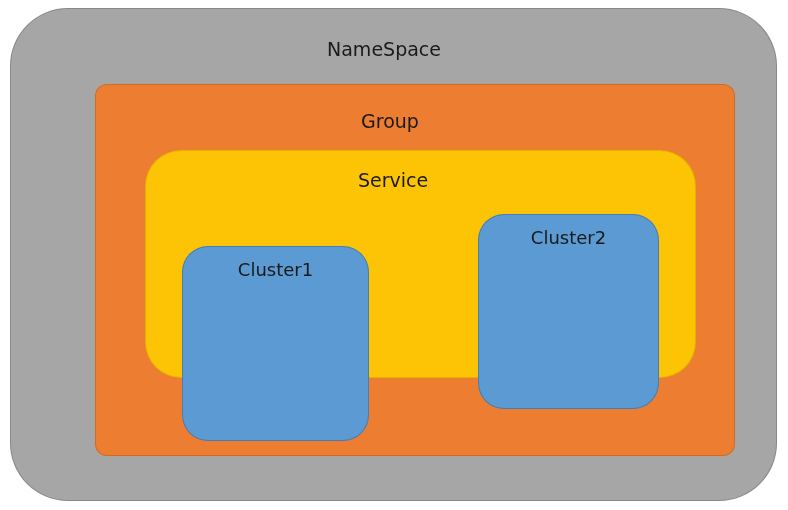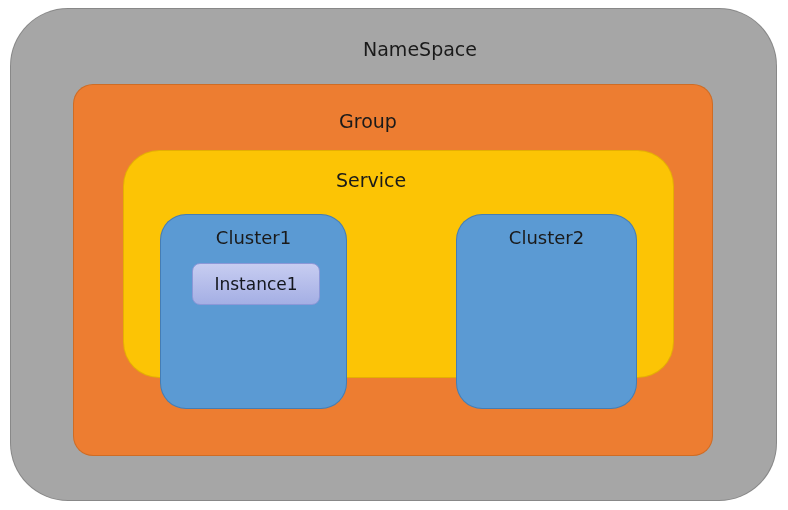--- a/index.html
+++ b/index.html
@@ -18,52 +18,52 @@
   .box { position: absolute; box-sizing: border-box; }
 
   .namespace {
     left: 10px; top: 8px;
     width: 767px; height: 493px;
     background: var(--namespace_fill, #a6a6a6);
     border: 1px solid rgba(0,0,0,0.18);
     border-radius: 58px;
   }
   .group {
-    left: 62px; top: 75px;
+    left: 84px; top: 75px;
     width: 640px; height: 372px;
     background: var(--group_fill, #ed7d31);
     border: 1px solid rgba(120,60,0,0.25);
-    border-radius: 20px;
+    border-radius: 12px;
     text-align: center;
   }
   .service {
     left: 49px; top: 65px;
     width: 551px; height: 228px;
     background: var(--service_fill, #fcc405);
     border: 1px solid rgba(160,110,0,0.25);
     border-radius: 36px;
   }
   .cluster {
     top: 63px;
     width: 187px; height: 195px;
     background: var(--cluster_fill, #5b9ad3);
     border: 1px solid rgba(20,60,110,0.30);
     border-radius: 26px;
   }
-  .cluster1 { left: 36px; }
+  .cluster1 { left: 36px; margin-top: 32px; }
   .cluster2 { left: 320px; width: 181px; margin-left: 12px; }
 
   .lbl {
     position: absolute;
     white-space: nowrap;
     color: var(--label_text, #1a1a1a);
     font-size: 19px;
     line-height: 23px;
   }
-  .ns-lbl      { left: 373px; top: 29px; transform: translateX(-50%); margin-left: 36px; }
+  .ns-lbl      { left: 373px; top: 29px; transform: translateX(-50%); }
   .group-lbl   { left: 294px; top: 25px; transform: translateX(-50%); }
   .service-lbl { left: 247px; top: 18px; transform: translateX(-50%); }
   .cluster-lbl {
     left: 50%; top: 11px; transform: translateX(-50%);
     font-size: 18px;
   }
 
   .instance {
     position: absolute;
     width: 126px; height: 40px;
@@ -106,23 +106,20 @@
     <span class="lbl ns-lbl">NameSpace</span>
 
     <div class="box group">
       <span class="lbl group-lbl">Group</span>
 
       <div class="box service">
         <span class="lbl service-lbl">Service</span>
 
         <div class="box cluster cluster1">
           <span class="lbl cluster-lbl">Cluster1</span>
-          <div class="instance inst-top">
-            <span>Instance1</span>
-          </div>
         </div>
 
         <div class="box cluster cluster2">
           <span class="lbl cluster-lbl">Cluster2</span>
         </div>
 
       </div>
     </div>
   </div>
 

